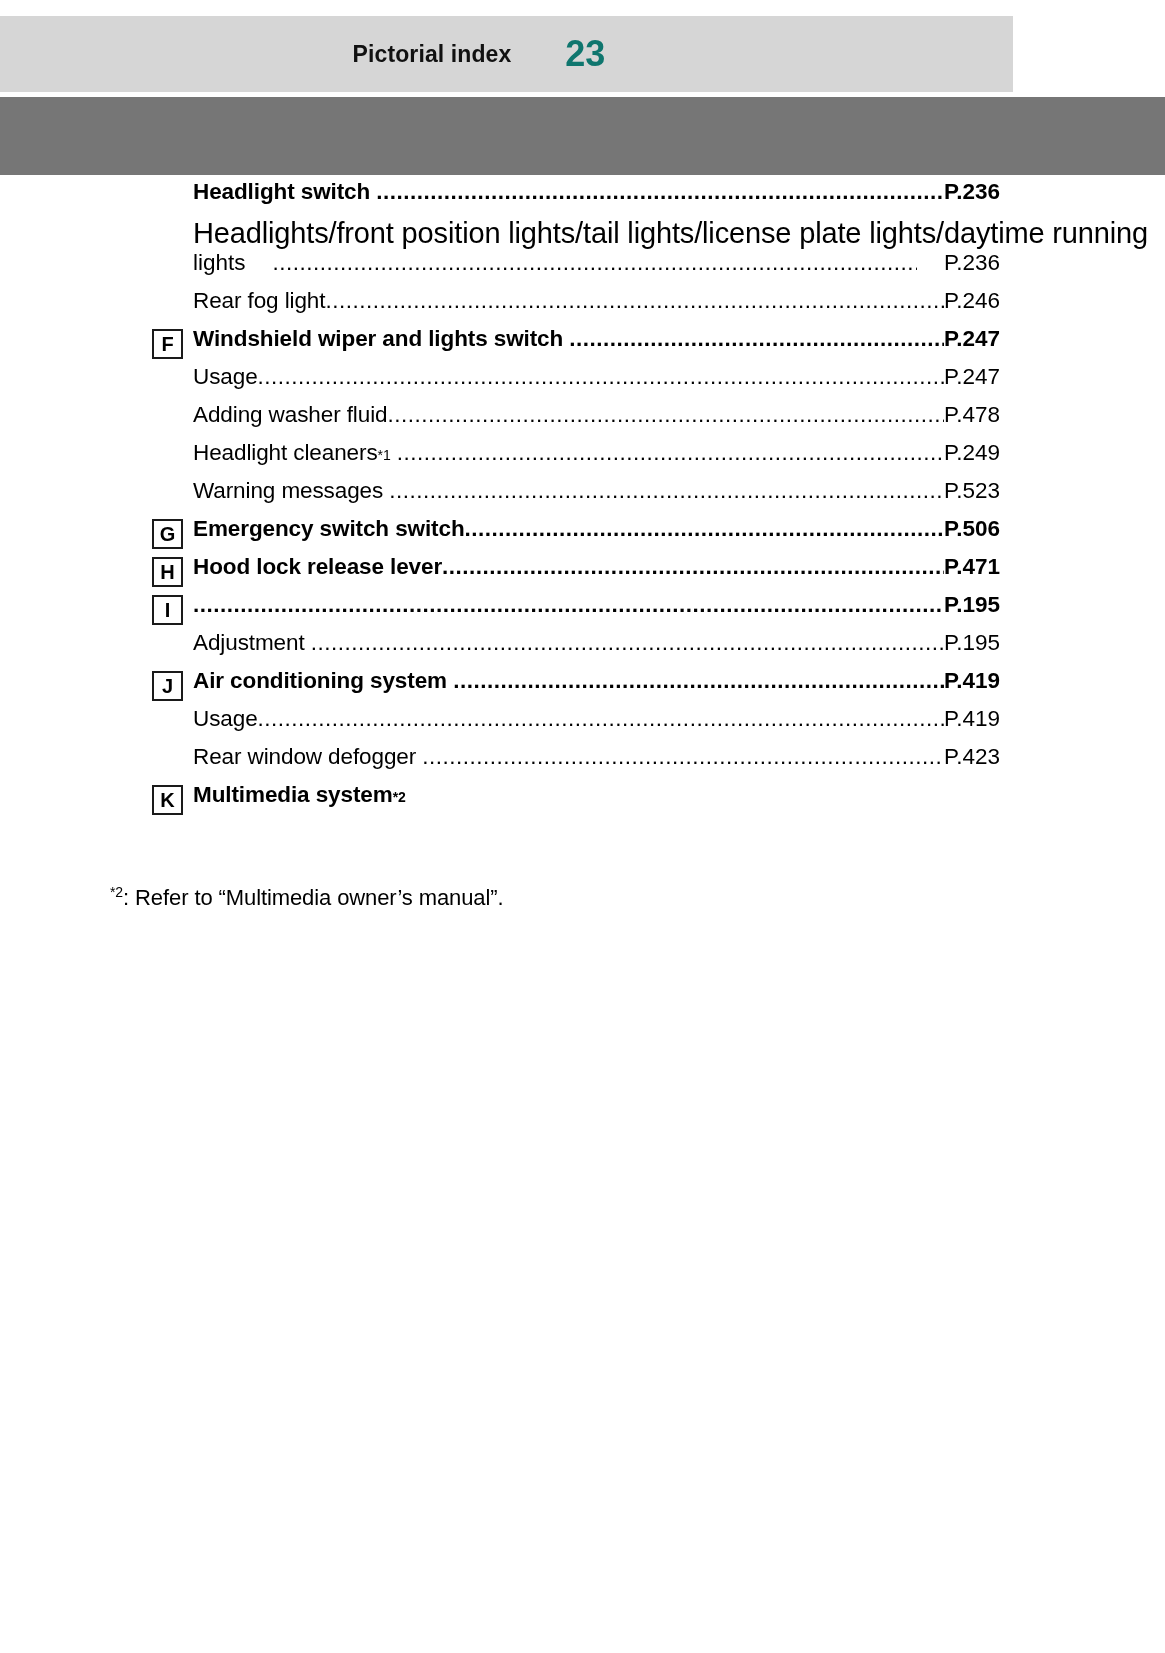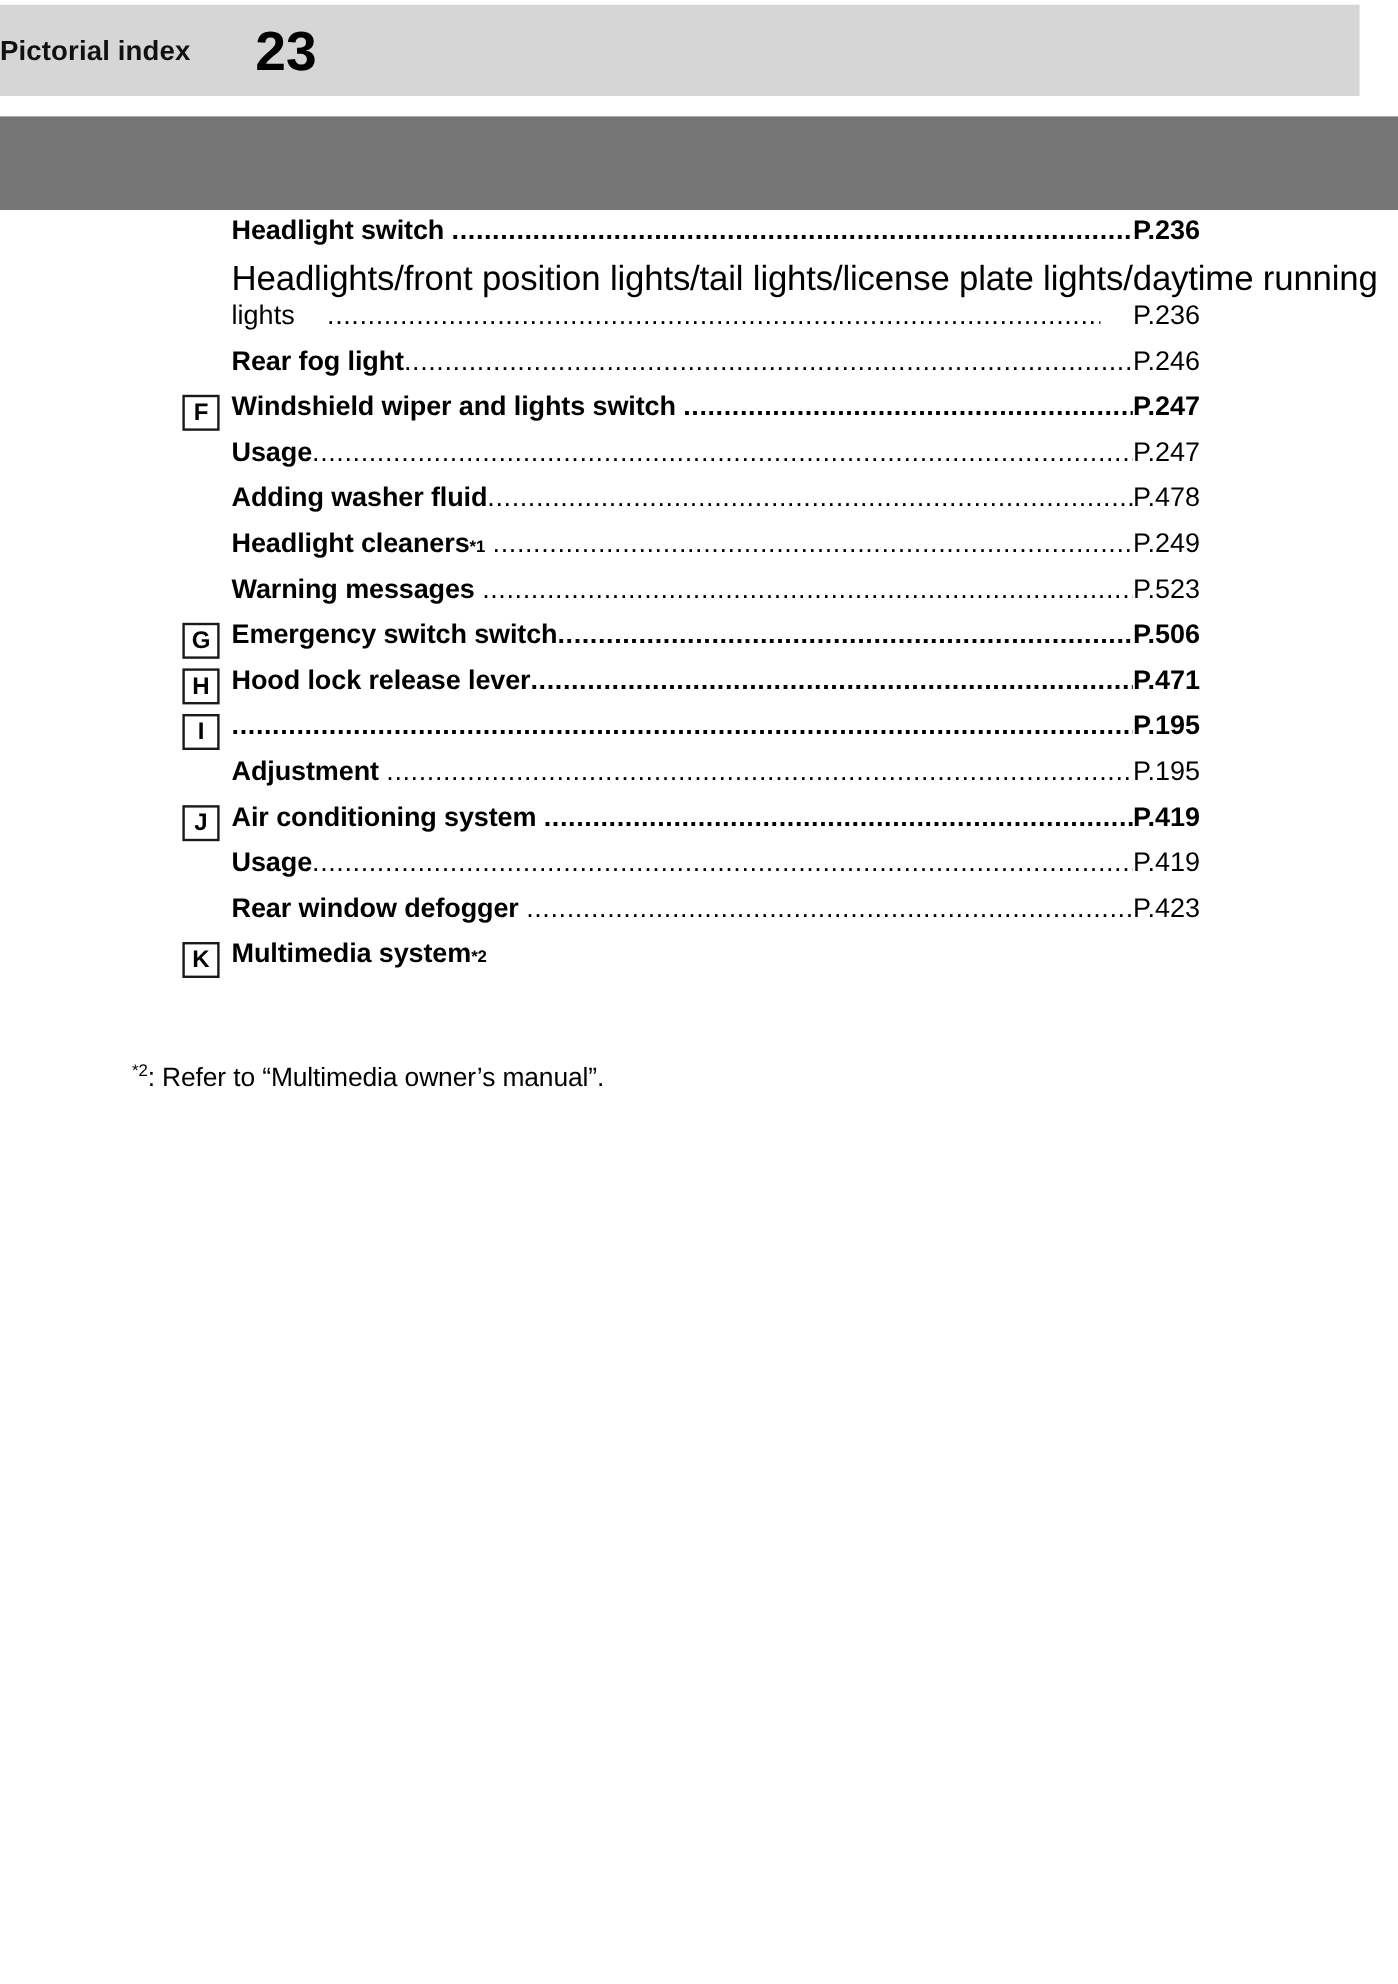--- a/index.html
+++ b/index.html
@@ -13,39 +13,39 @@
     position: relative;
     font-family: "Liberation Sans", sans-serif;
     color: #000000;
     overflow: hidden;
   }
 
   
   .header-bar {
     position: absolute;
     left: 0;
-    top: 4px;
-    width: 1133px;
+    top: 16px;
+    width: 1013px;
     height: 76px;
     background: #d6d6d6;
     display: flex;
     align-items: center;
-    justify-content: flex-start;
+    justify-content: center;
   }
   .header-title {
     font-size: 23px;
     font-weight: bold;
     letter-spacing: 0.1px;
     color: #111111;
     margin-right: 54px;
   }
   .header-pagenum {
-    font-size: 46px;
+    font-size: 36px;
     font-weight: bold;
-    color: #000000;
+    color: #0f766e;
     margin-right: 55px;
     line-height: 1;
   }
 
   .section-band {
     position: absolute;
     left: 0;
     top: 97px;
     width: 1165px;
     height: 78px;
@@ -101,21 +101,21 @@
   .lvl1 .entry { padding-left: 41px; }
   
   .lvl2 .entry { padding-left: 41px; }
 
   .label {
     font-size: 22.5px;
     white-space: pre;
     flex: 0 0 auto;
   }
   .lvl1 .label { font-weight: bold; letter-spacing: -0.1px; }
-  .lvl2 .label { font-weight: bold; letter-spacing: -0.1px; }
+  .lvl2 .label { font-weight: normal; letter-spacing: -0.1px; }
 
   .leader {
     flex: 1 1 auto;
     overflow: hidden;
     white-space: nowrap;
     font-size: 22.5px;
     letter-spacing: 0.5px;
     margin: 0 0px;
     min-width: 10px;
   }

